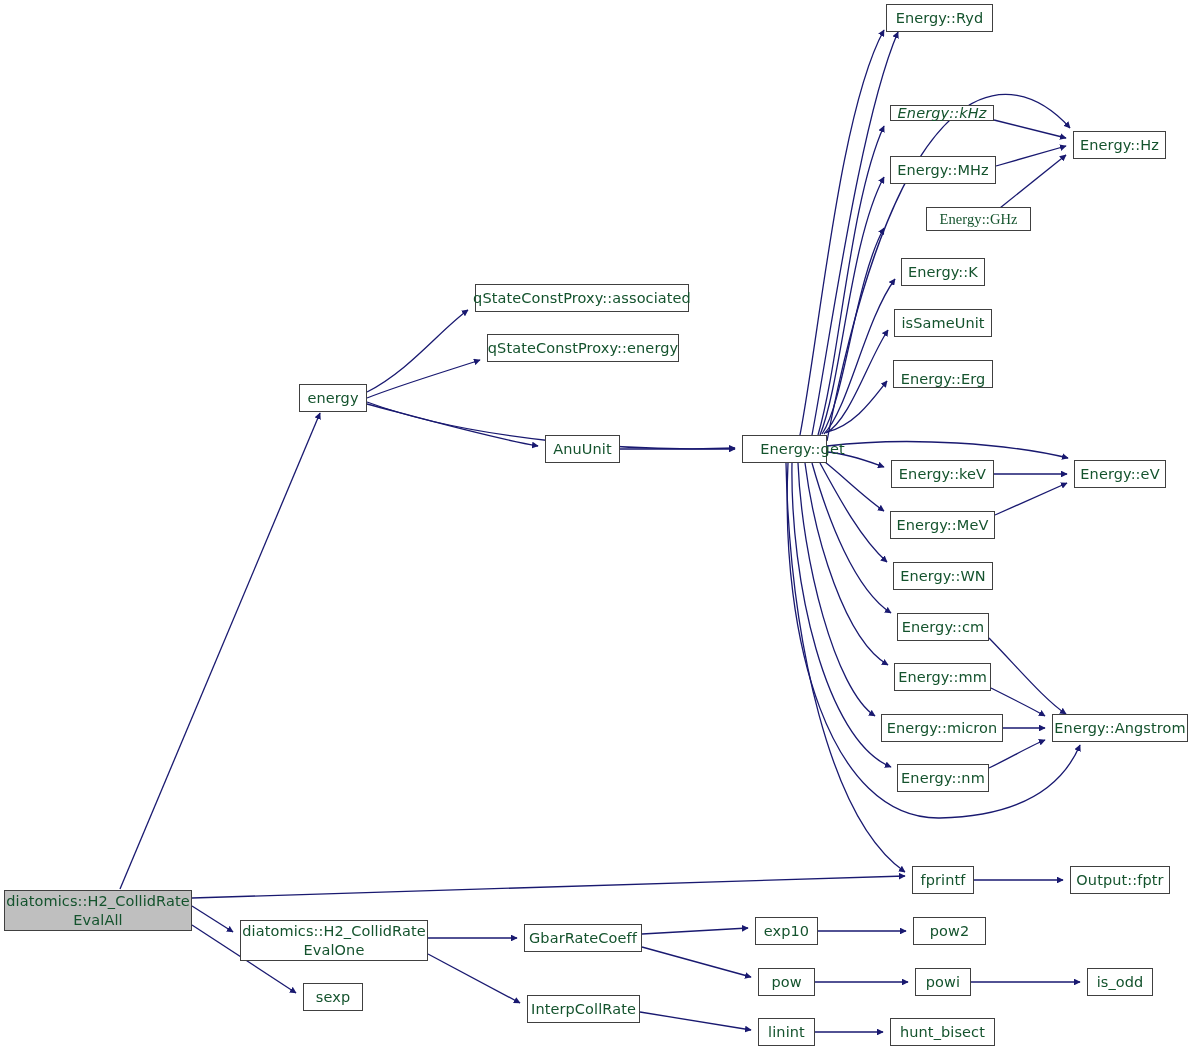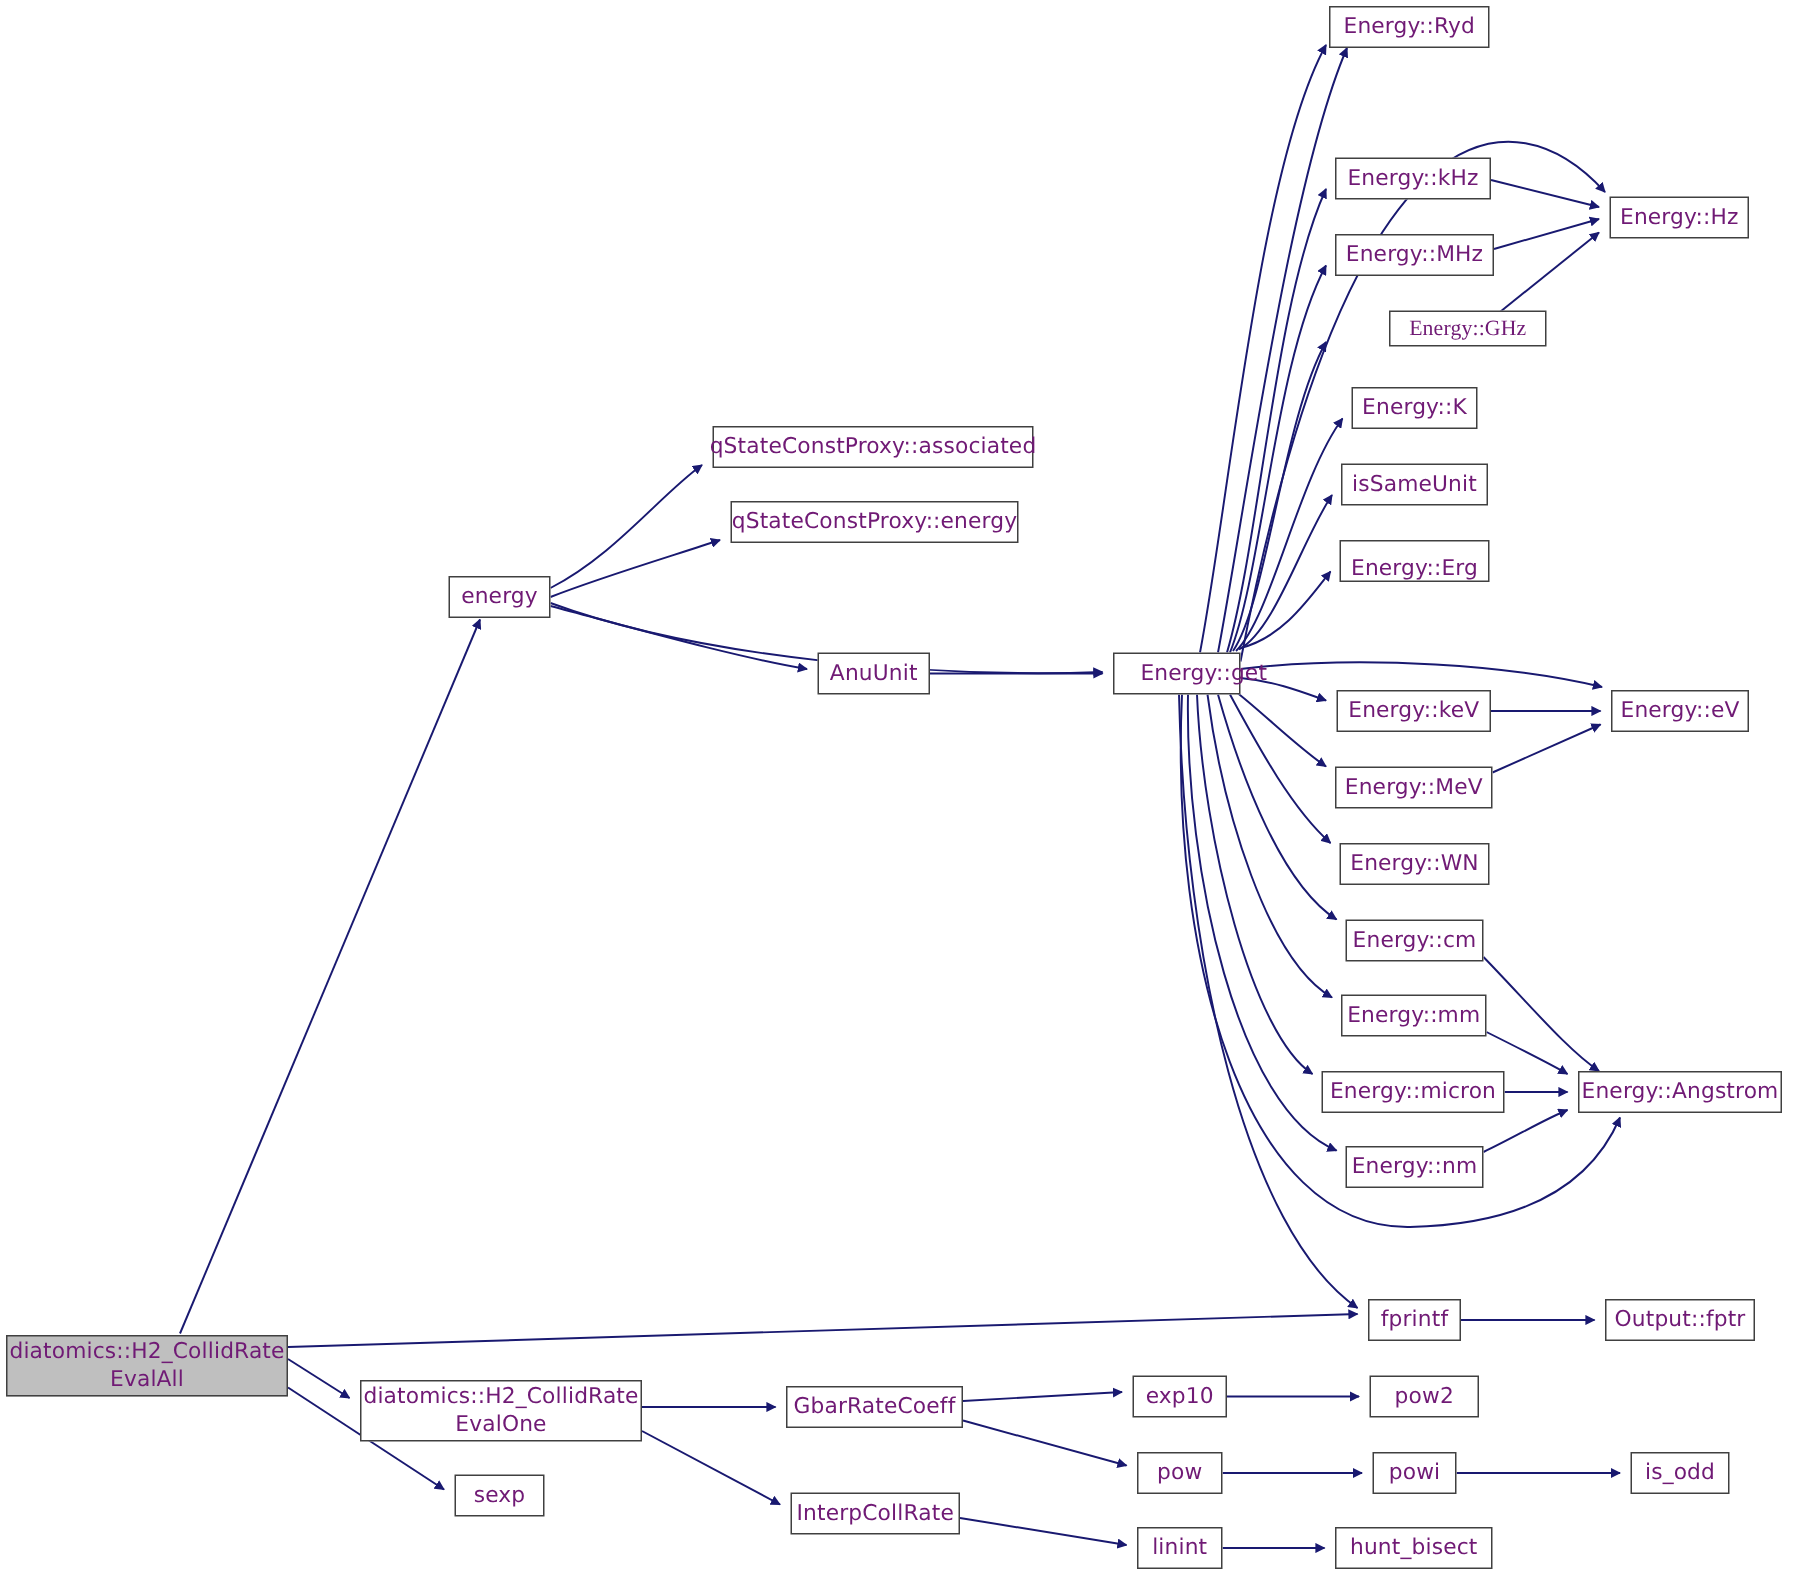--- a/index.html
+++ b/index.html
@@ -21,21 +21,21 @@
     top: 0;
     width: 1195px;
     height: 1051px;
     pointer-events: none;
   }
   .node {
     position: absolute;
     box-sizing: border-box;
     border: 1px solid #404040;
     background: #ffffff;
-    color: #701a75;
+    color: #14532d;
     font-size: 14.5px;
     line-height: 1.12;
     display: flex;
     align-items: center;
     justify-content: center;
     text-align: center;
     white-space: pre;
     letter-spacing: 0.1px;
   }
   .node.current {
@@ -122,21 +122,21 @@
       <div class="node" style="left: 890px; top: 1018px; width: 105px; height: 28px;"><span>hunt_bisect</span></div>
       <div class="node" style="left: 1087px; top: 968px; width: 66px; height: 28px;"><span>is_odd</span></div>
       <div class="node" style="left: 912px; top: 866px; width: 62px; height: 28px;"><span>fprintf</span></div>
       <div class="node" style="left: 1070px; top: 866px; width: 100px; height: 28px;"><span>Output::fptr</span></div>
       <div class="node" style="left: 299px; top: 384px; width: 68px; height: 28px;"><span>energy</span></div>
       <div class="node" style="left: 475px; top: 284px; width: 214px; height: 28px;"><span>qStateConstProxy::associated</span></div>
       <div class="node" style="left: 487px; top: 334px; width: 192px; height: 28px;"><span>qStateConstProxy::energy</span></div>
       <div class="node" style="left: 545px; top: 435px; width: 75px; height: 28px;"><span>AnuUnit</span></div>
       <div class="node" style="left: 742px; top: 435px; width: 85px; height: 28px; padding-left: 36px;"><span>Energy::get</span></div>
       <div class="node" style="left: 886px; top: 4px; width: 107px; height: 28px;"><span>Energy::Ryd</span></div>
-      <div class="node" style="left: 890px; top: 105px; width: 104px; height: 28px;"><span>Energy::kHz</span></div>
+      <div class="node" style="left: 890px; top: 105px; width: 104px; height: 16px; font-style: italic;"><span>Energy::kHz</span></div>
       <div class="node" style="left: 890px; top: 156px; width: 106px; height: 28px;"><span>Energy::MHz</span></div>
       <div class="node" style="left: 926px; top: 207px; width: 105px; height: 24px; font-family: Liberation Serif, serif;"><span>Energy::GHz</span></div>
       <div class="node" style="left: 901px; top: 258px; width: 84px; height: 28px;"><span>Energy::K</span></div>
       <div class="node" style="left: 894px; top: 309px; width: 98px; height: 28px;"><span>isSameUnit</span></div>
       <div class="node" style="left: 893px; top: 360px; width: 100px; height: 28px; align-items: flex-end;"><span>Energy::Erg</span></div>
       <div class="node" style="left: 891px; top: 460px; width: 103px; height: 28px;"><span>Energy::keV</span></div>
       <div class="node" style="left: 890px; top: 511px; width: 105px; height: 28px;"><span>Energy::MeV</span></div>
       <div class="node" style="left: 893px; top: 562px; width: 100px; height: 28px;"><span>Energy::WN</span></div>
       <div class="node" style="left: 897px; top: 613px; width: 92px; height: 28px;"><span>Energy::cm</span></div>
       <div class="node" style="left: 894px; top: 663px; width: 97px; height: 28px;"><span>Energy::mm</span></div>

